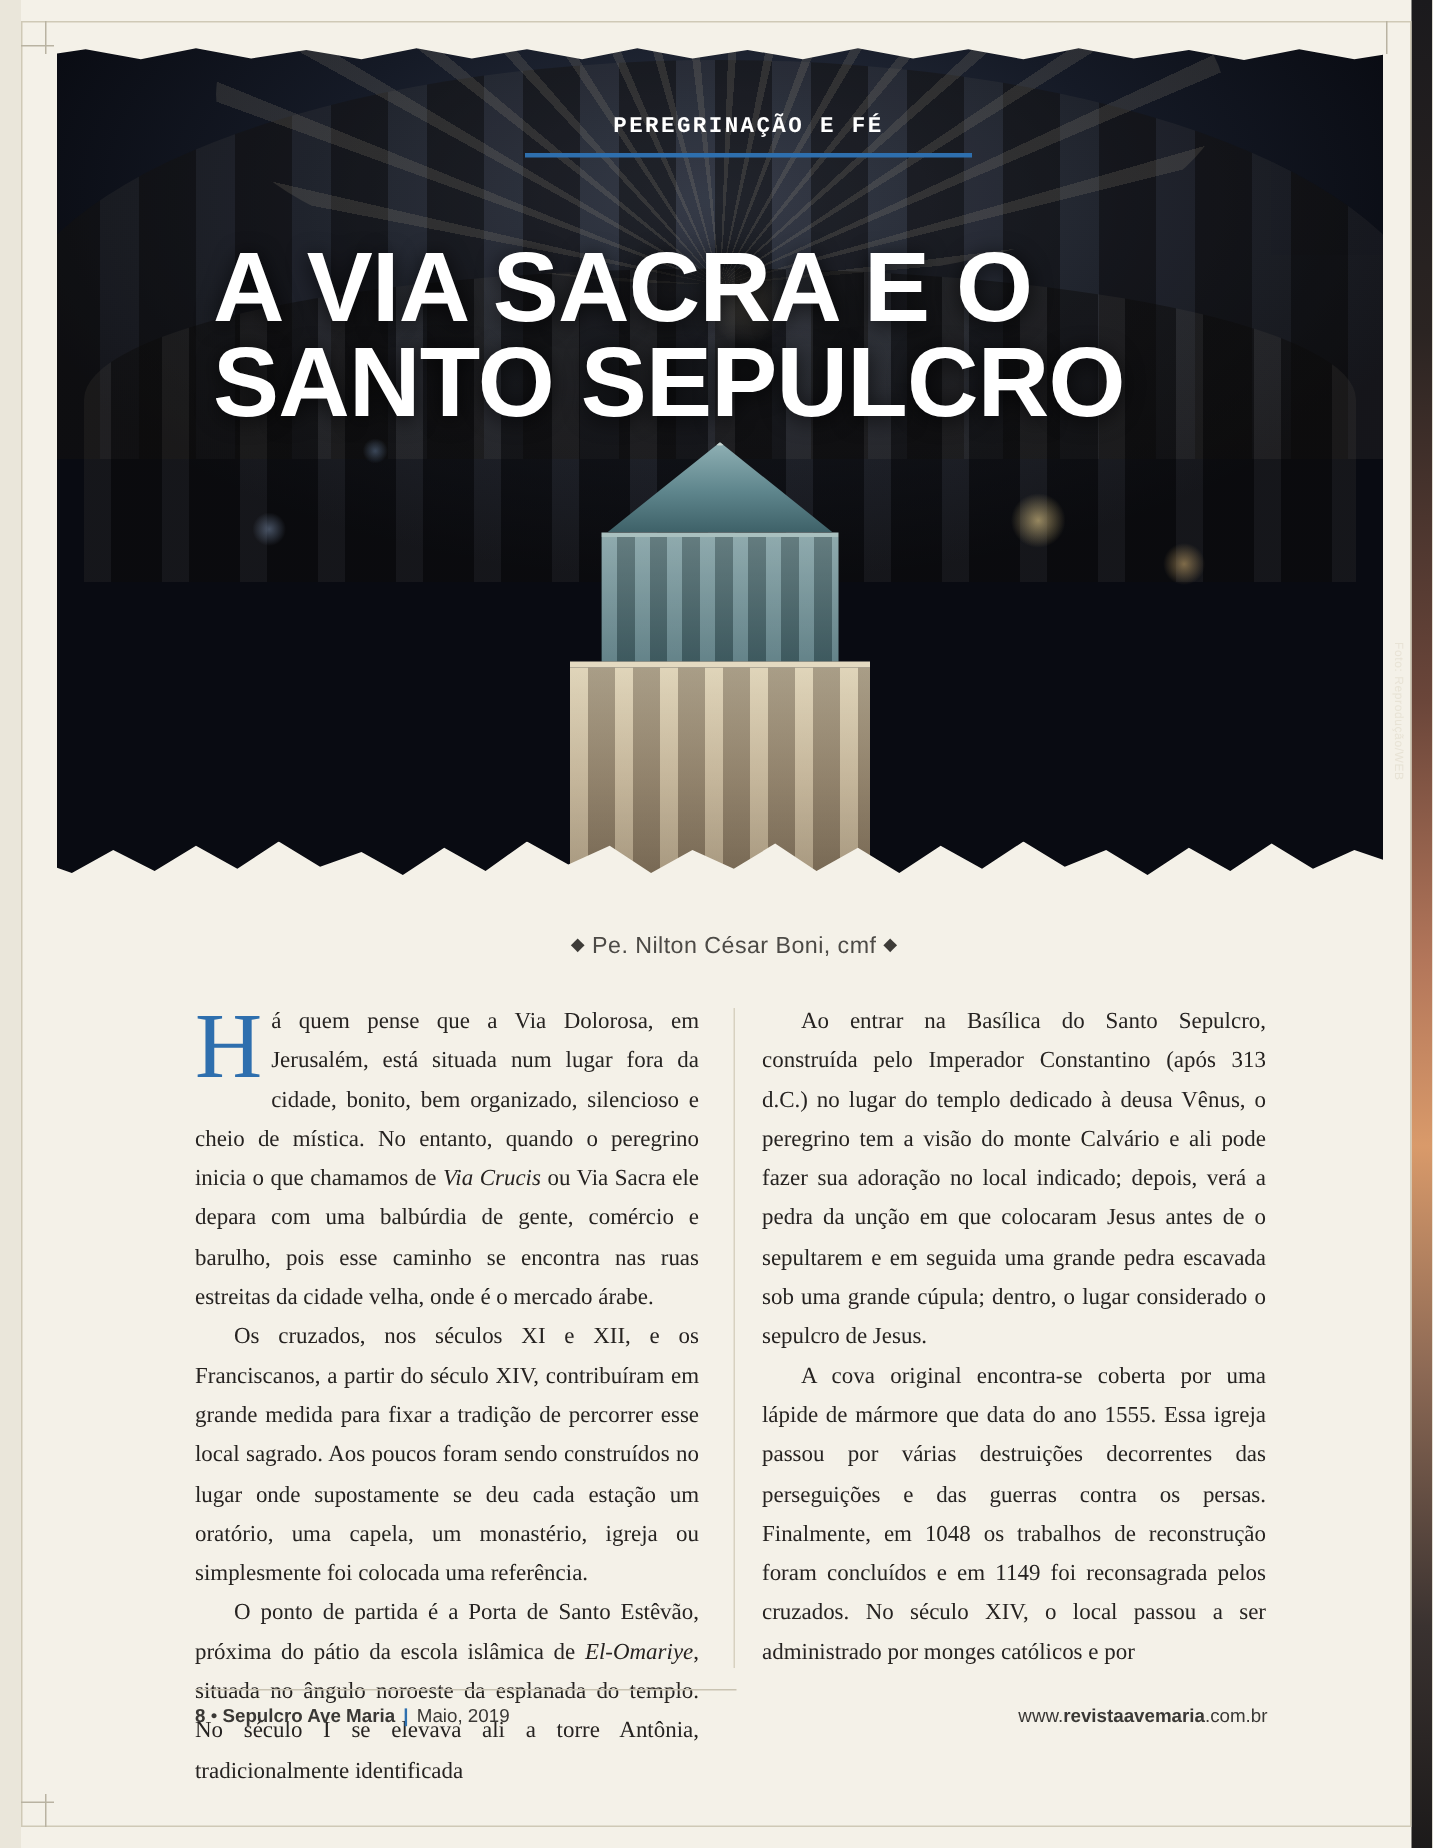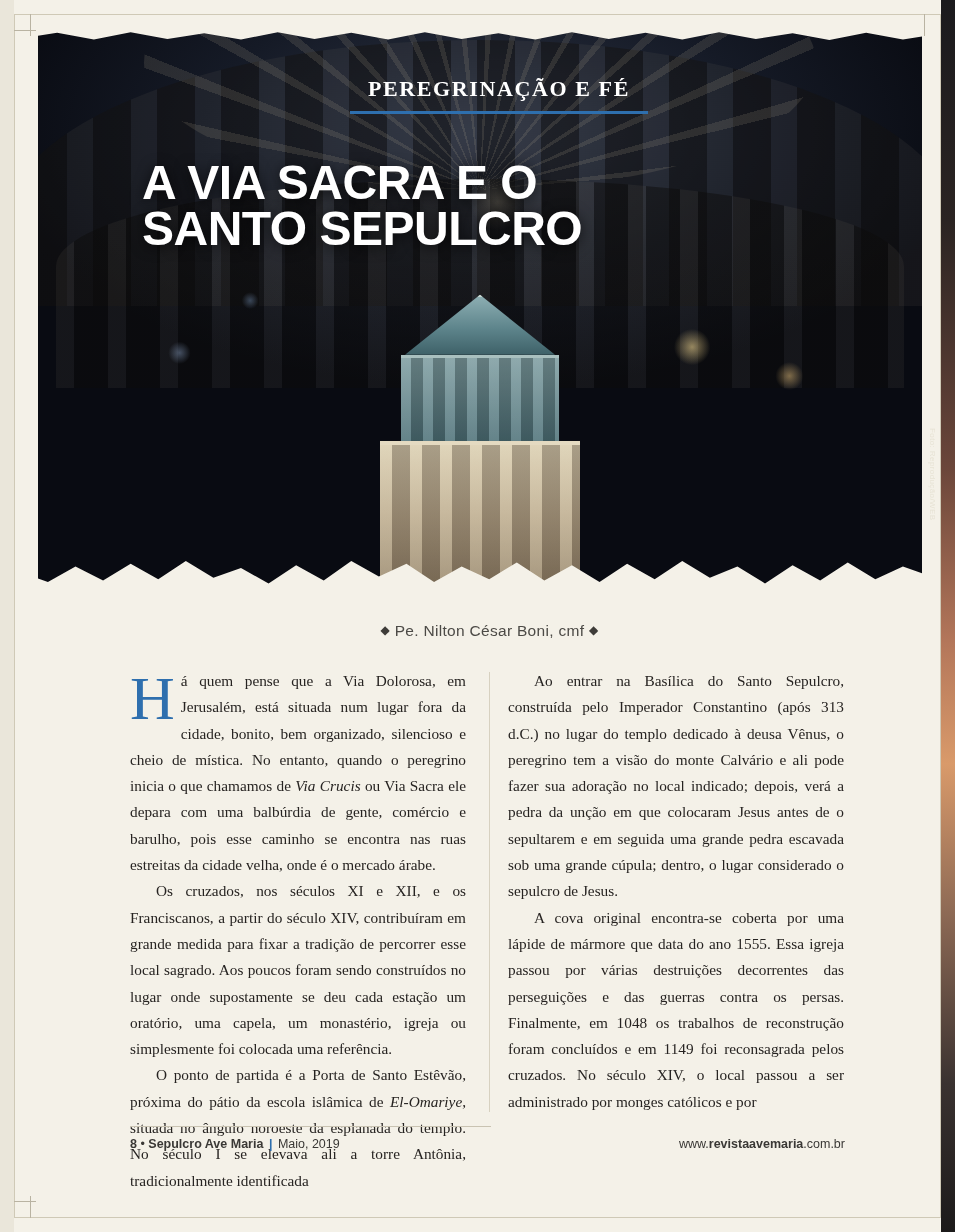--- a/index.html
+++ b/index.html
@@ -139,34 +139,34 @@
       48% 50%, 44% 24%, 40% 52%, 36% 26%, 32% 50%, 28% 24%, 24% 52%, 20% 28%,
       16% 50%, 12% 24%, 8% 52%, 4% 26%, 0 48%);
   }
 
   
   .kicker-wrap {
     position: absolute; left: 350px; top: 76px;
     width: 298px; text-align: center;
   }
   .kicker {
-    font-family: Liberation Serif, serif;
+    font-family: Liberation Mono, monospace;
     font-weight: bold;
-    font-size: 22px;
+    font-size: 15px;
     letter-spacing: 1.6px;
     color: #ffffff;
     padding-bottom: 9px;
   }
   .kicker-rule { height: 3px; background: #2e6fae; width: 100%; }
 
   .headline {
     position: absolute; left: 142px; top: 160px;
     font-family: "Liberation Sans", sans-serif;
     font-weight: bold;
-    font-size: 48px;
+    font-size: 66px;
     line-height: 0.96;
     color: #ffffff;
     letter-spacing: -0.5px;
     text-shadow: 0 2px 14px rgba(0,0,0,.75);
     white-space: pre-line;
   }
 
   .photo-credit {
     position: absolute; right: 18px; top: 428px;
     writing-mode: vertical-rl;

